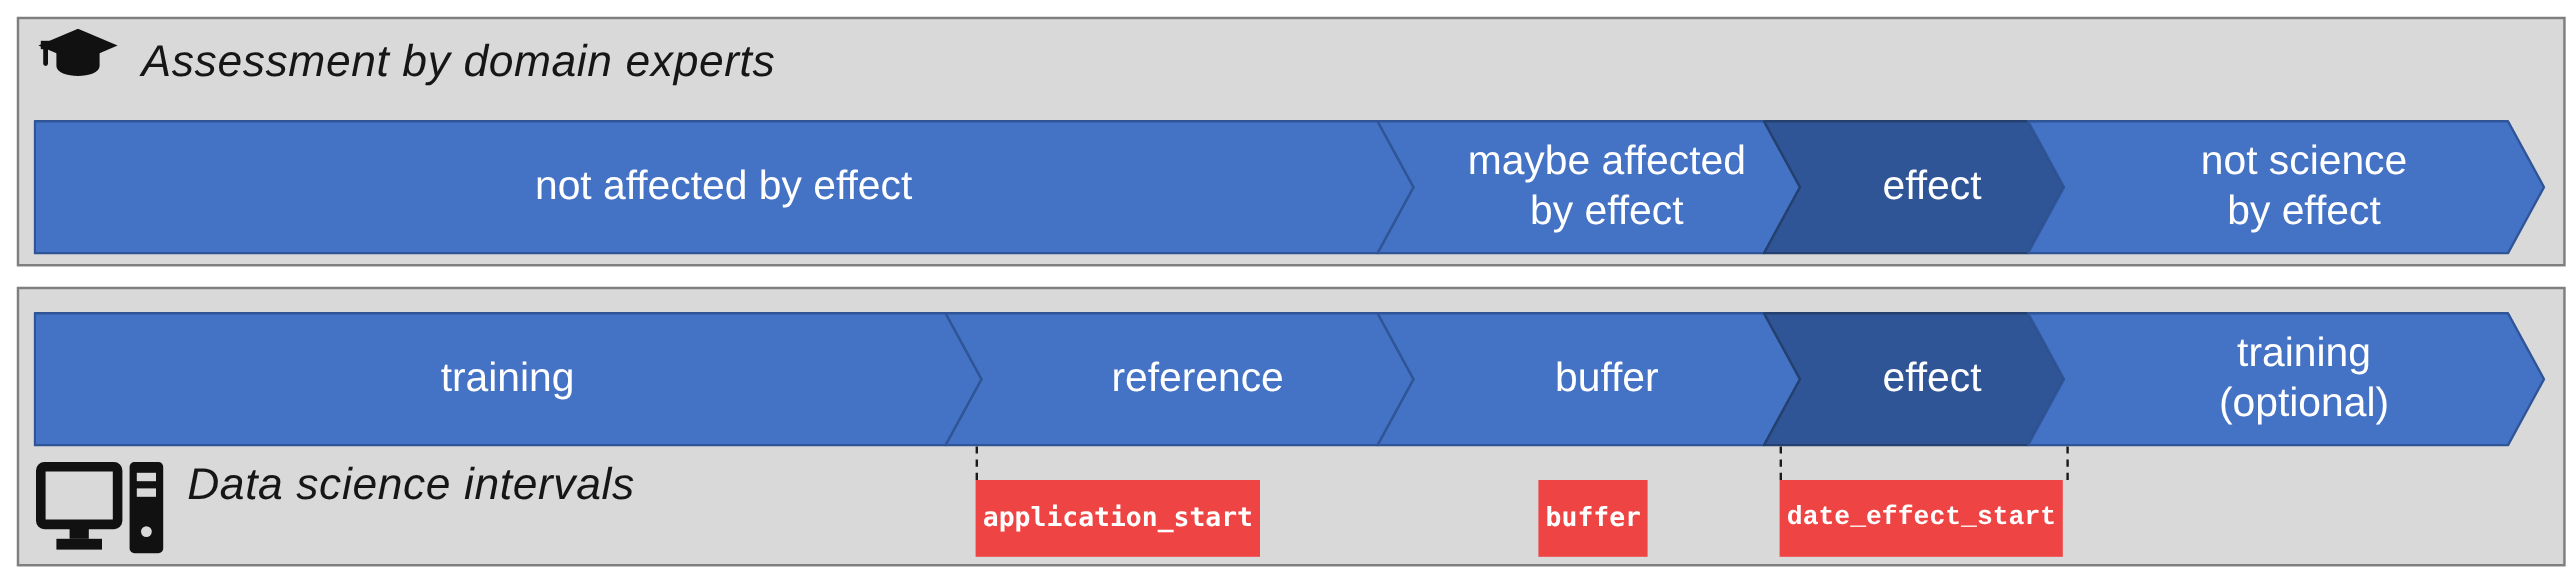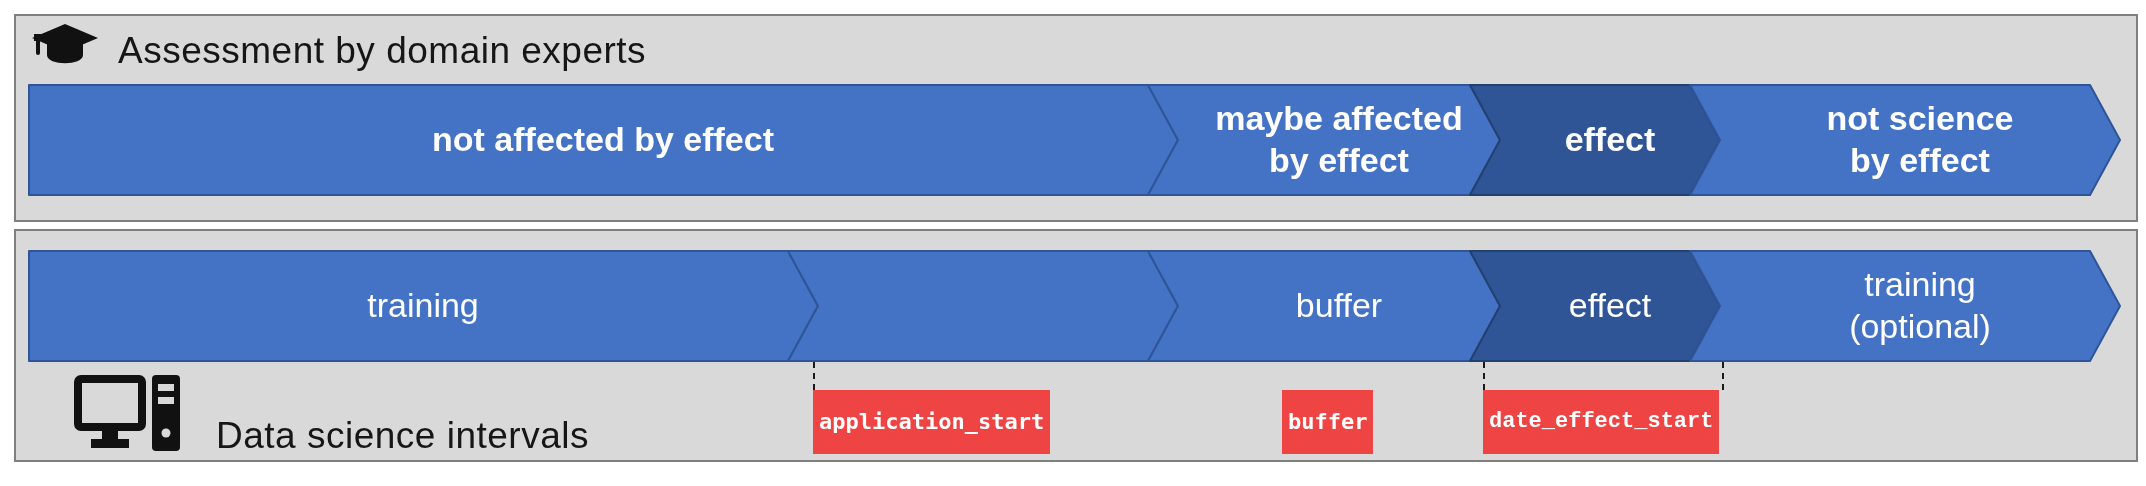--- a/index.html
+++ b/index.html
@@ -4,32 +4,32 @@
 <style>
   html,body{margin:0;padding:0;background:#ffffff;}
   .canvas{
     position:relative;width:2146px;height:486px;background:#ffffff;
     font-family:"Liberation Sans", sans-serif;overflow:hidden;
   }
   .panel{
     position:absolute;background:#D9D9D9;border:2px solid #7F7F7F;box-sizing:border-box;
   }
   #panel-experts{left:14px;top:14px;width:2124px;height:208px;}
-  #panel-intervals{left:14px;top:229px;width:2124px;height:233px;}
+  #panel-intervals{left:14px;top:239px;width:2124px;height:233px;}
   .panel-header{
     position:absolute;left:14px;top:6px;display:flex;align-items:center;gap:18px;
   }
   .panel-footer{
-    position:absolute;left:14px;top:142px;display:flex;align-items:flex-end;gap:34px;margin-left:44px;
+    position:absolute;left:14px;top:142px;display:flex;align-items:flex-start;gap:18px;
   }
   .panel-title{
-    font-size:37px;color:#161616;white-space:nowrap;letter-spacing:0.5px;
+    font-style:italic;font-size:37px;color:#161616;white-space:nowrap;letter-spacing:0.5px;
   }
   .bar{position:absolute;left:12px;width:2096px;height:112px;}
-  #bar-experts{top:68px;font-weight:bold;}
+  #bar-experts{top:84px;}
   #bar-intervals{top:19px;}
   .bar svg{position:absolute;left:0;top:0;}
   .seg-light{fill:#4472C4;stroke:#2F5597;stroke-width:2;stroke-linejoin:round;}
   .seg-dark{fill:#2F5597;stroke:#24406F;stroke-width:2;stroke-linejoin:round;}
   .seg-label{
     position:absolute;color:#FFFFFF;font-size:34px;line-height:42px;text-align:center;
     white-space:pre-line;pointer-events:none;
   }
   .one-line{top:34px;}
   .two-line{top:13px;}
@@ -82,20 +82,21 @@
 
     <div class="bar" id="bar-intervals">
       <svg width="2096" height="112" viewBox="0 0 2096 112">
         <polygon class="seg-light" points="1,1 760,1 790,56 760,111 1,111"></polygon>
         <polygon class="seg-light" points="760,1 1120,1 1150,56 1120,111 760,111 790,56"></polygon>
         <polygon class="seg-light" points="1120,1 1442,1 1472,56 1442,111 1120,111 1150,56"></polygon>
         <polygon class="seg-dark" points="1442,1 1662,1 1692,56 1662,111 1442,111 1472,56"></polygon>
         <polygon class="seg-light" points="1662,1 2062,1 2092,56 2062,111 1662,111 1692,56"></polygon>
       </svg>
       <div class="seg-label one-line" style="left:0px;width:790px;">training</div>
+      <div class="seg-label one-line" style="left:820px;width:300px;">reference</div>
       <div class="seg-label one-line" style="left:1161px;width:300px;">buffer</div>
       <div class="seg-label one-line" style="left:1457px;width:250px;">effect</div>
       <div class="seg-label two-line" style="left:1742px;width:300px;">training
 (optional)</div>
     </div>
 
     <div class="marker-line" style="left:797px;"></div>
     <div class="marker-line" style="left:1467px;"></div>
     <div class="marker-line" style="left:1706px;"></div>
 

